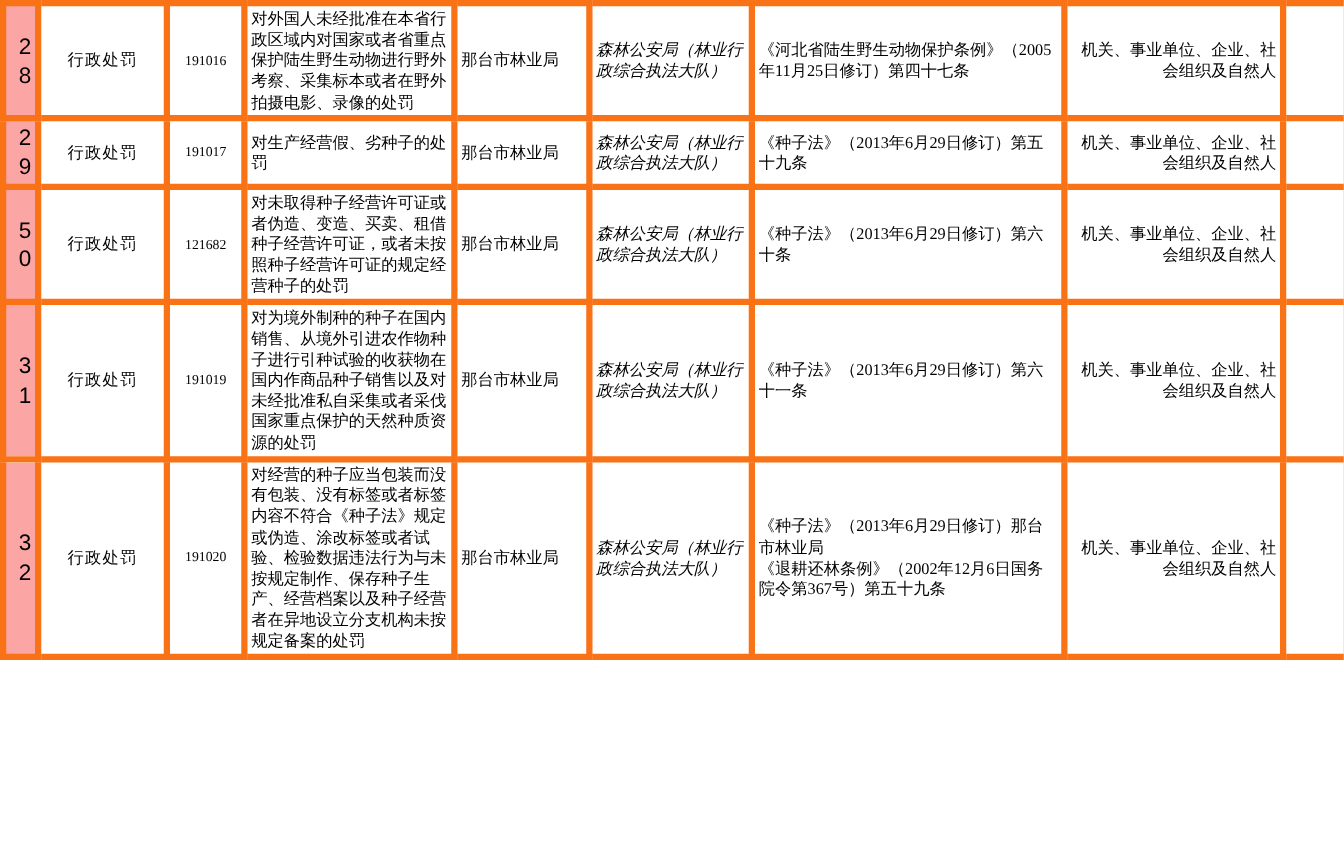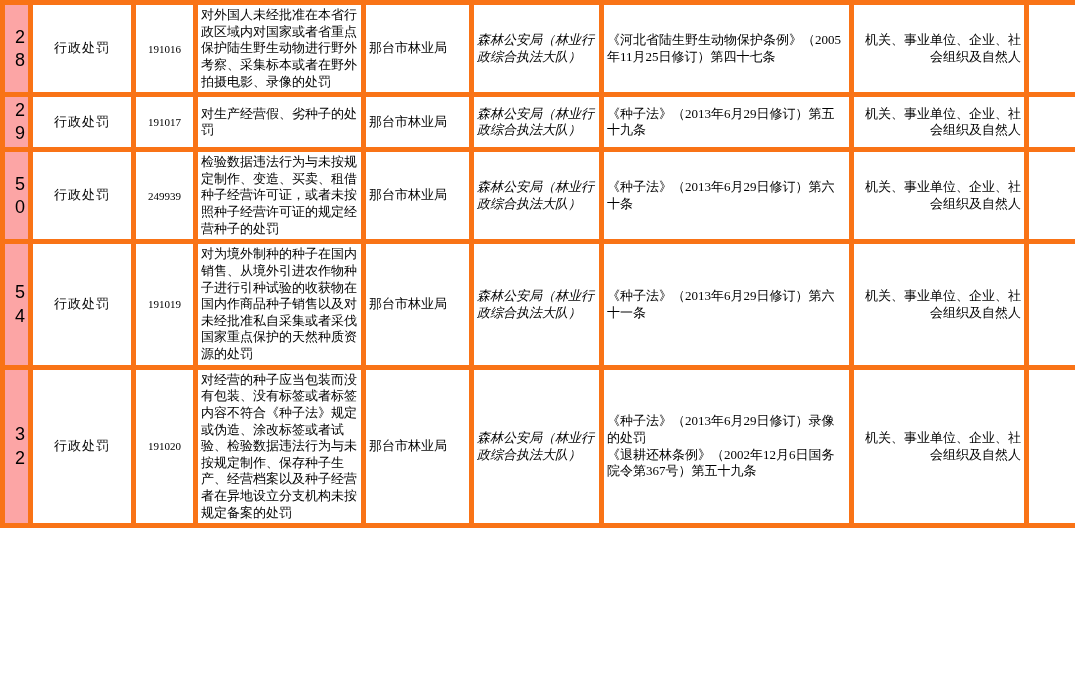--- a/index.html
+++ b/index.html
@@ -119,48 +119,48 @@
         <td class="item">对生产经营假、劣种子的处罚</td>
         <td class="dept">那台市林业局</td>
         <td class="org">森林公安局（林业行政综合执法大队）</td>
         <td class="basis">《种子法》（2013年6月29日修订）第五十九条</td>
         <td class="object">机关、事业单位、企业、社会组织及自然人</td>
         <td class="last"></td>
       </tr>
       <tr>
         <td class="rowhdr">50</td>
         <td class="type">行政处罚</td>
-        <td class="code">249939</td>
-        <td class="item">检验数据违法行为与未按规定制作、变造、买卖、租借种子经营许可证，或者未按照种子经营许可证的规定经营种子的处罚</td>
+        <td class="code">121682</td>
+        <td class="item">对未取得种子经营许可证或者伪造、变造、买卖、租借种子经营许可证，或者未按照种子经营许可证的规定经营种子的处罚</td>
         <td class="dept">那台市林业局</td>
         <td class="org">森林公安局（林业行政综合执法大队）</td>
         <td class="basis">《种子法》（2013年6月29日修订）第六十条</td>
         <td class="object">机关、事业单位、企业、社会组织及自然人</td>
         <td class="last"></td>
       </tr>
       <tr>
-        <td class="rowhdr">54</td>
+        <td class="rowhdr">31</td>
         <td class="type">行政处罚</td>
         <td class="code">191019</td>
         <td class="item">对为境外制种的种子在国内销售、从境外引进农作物种子进行引种试验的收获物在国内作商品种子销售以及对未经批准私自采集或者采伐国家重点保护的天然种质资源的处罚</td>
         <td class="dept">那台市林业局</td>
         <td class="org">森林公安局（林业行政综合执法大队）</td>
         <td class="basis">《种子法》（2013年6月29日修订）第六十一条</td>
         <td class="object">机关、事业单位、企业、社会组织及自然人</td>
         <td class="last"></td>
       </tr>
       <tr>
         <td class="rowhdr">32</td>
         <td class="type">行政处罚</td>
         <td class="code">191020</td>
         <td class="item">对经营的种子应当包装而没有包装、没有标签或者标签内容不符合《种子法》规定或伪造、涂改标签或者试验、检验数据违法行为与未按规定制作、保存种子生产、经营档案以及种子经营者在异地设立分支机构未按规定备案的处罚</td>
         <td class="dept">那台市林业局</td>
         <td class="org">森林公安局（林业行政综合执法大队）</td>
         <td class="basis">
-            <span class="cellline">《种子法》（2013年6月29日修订）录像的处罚</span>
+            <span class="cellline">《种子法》（2013年6月29日修订）那台市林业局</span>
             <span class="cellline">《退耕还林条例》（2002年12月6日国务院令第367号）第五十九条</span>
           </td>
         <td class="object">机关、事业单位、企业、社会组织及自然人</td>
         <td class="last"></td>
       </tr>
     </tbody>
   </table>
 </div>
 
 </body></html>

